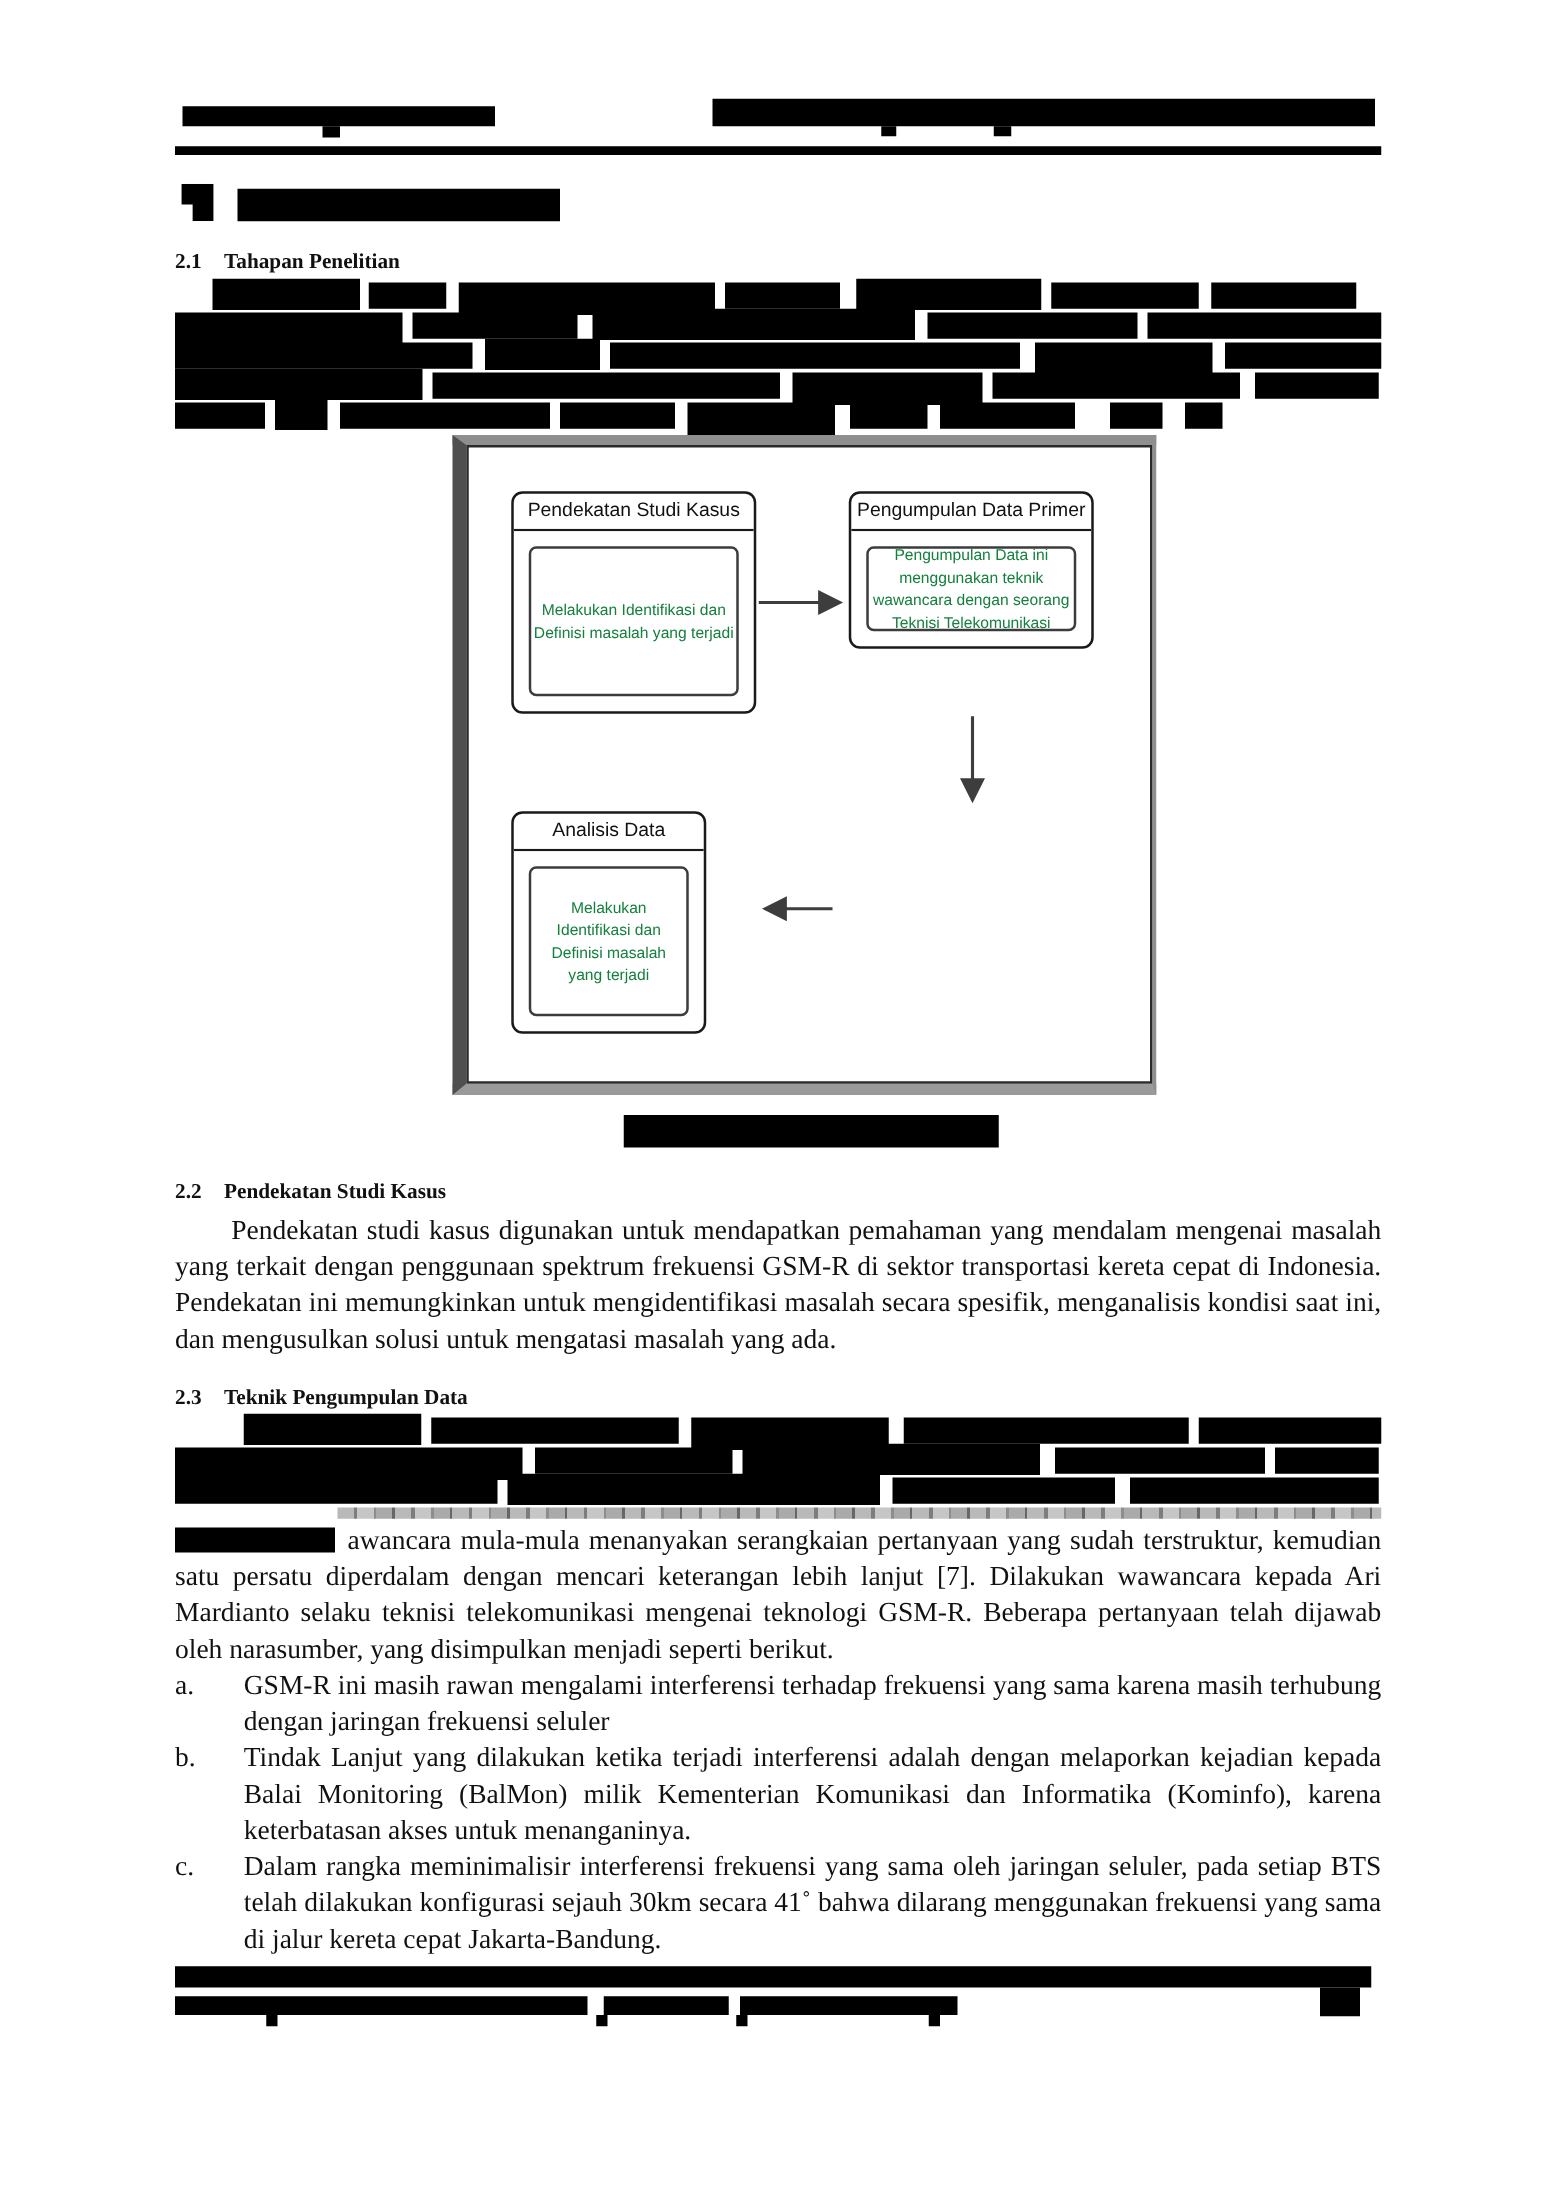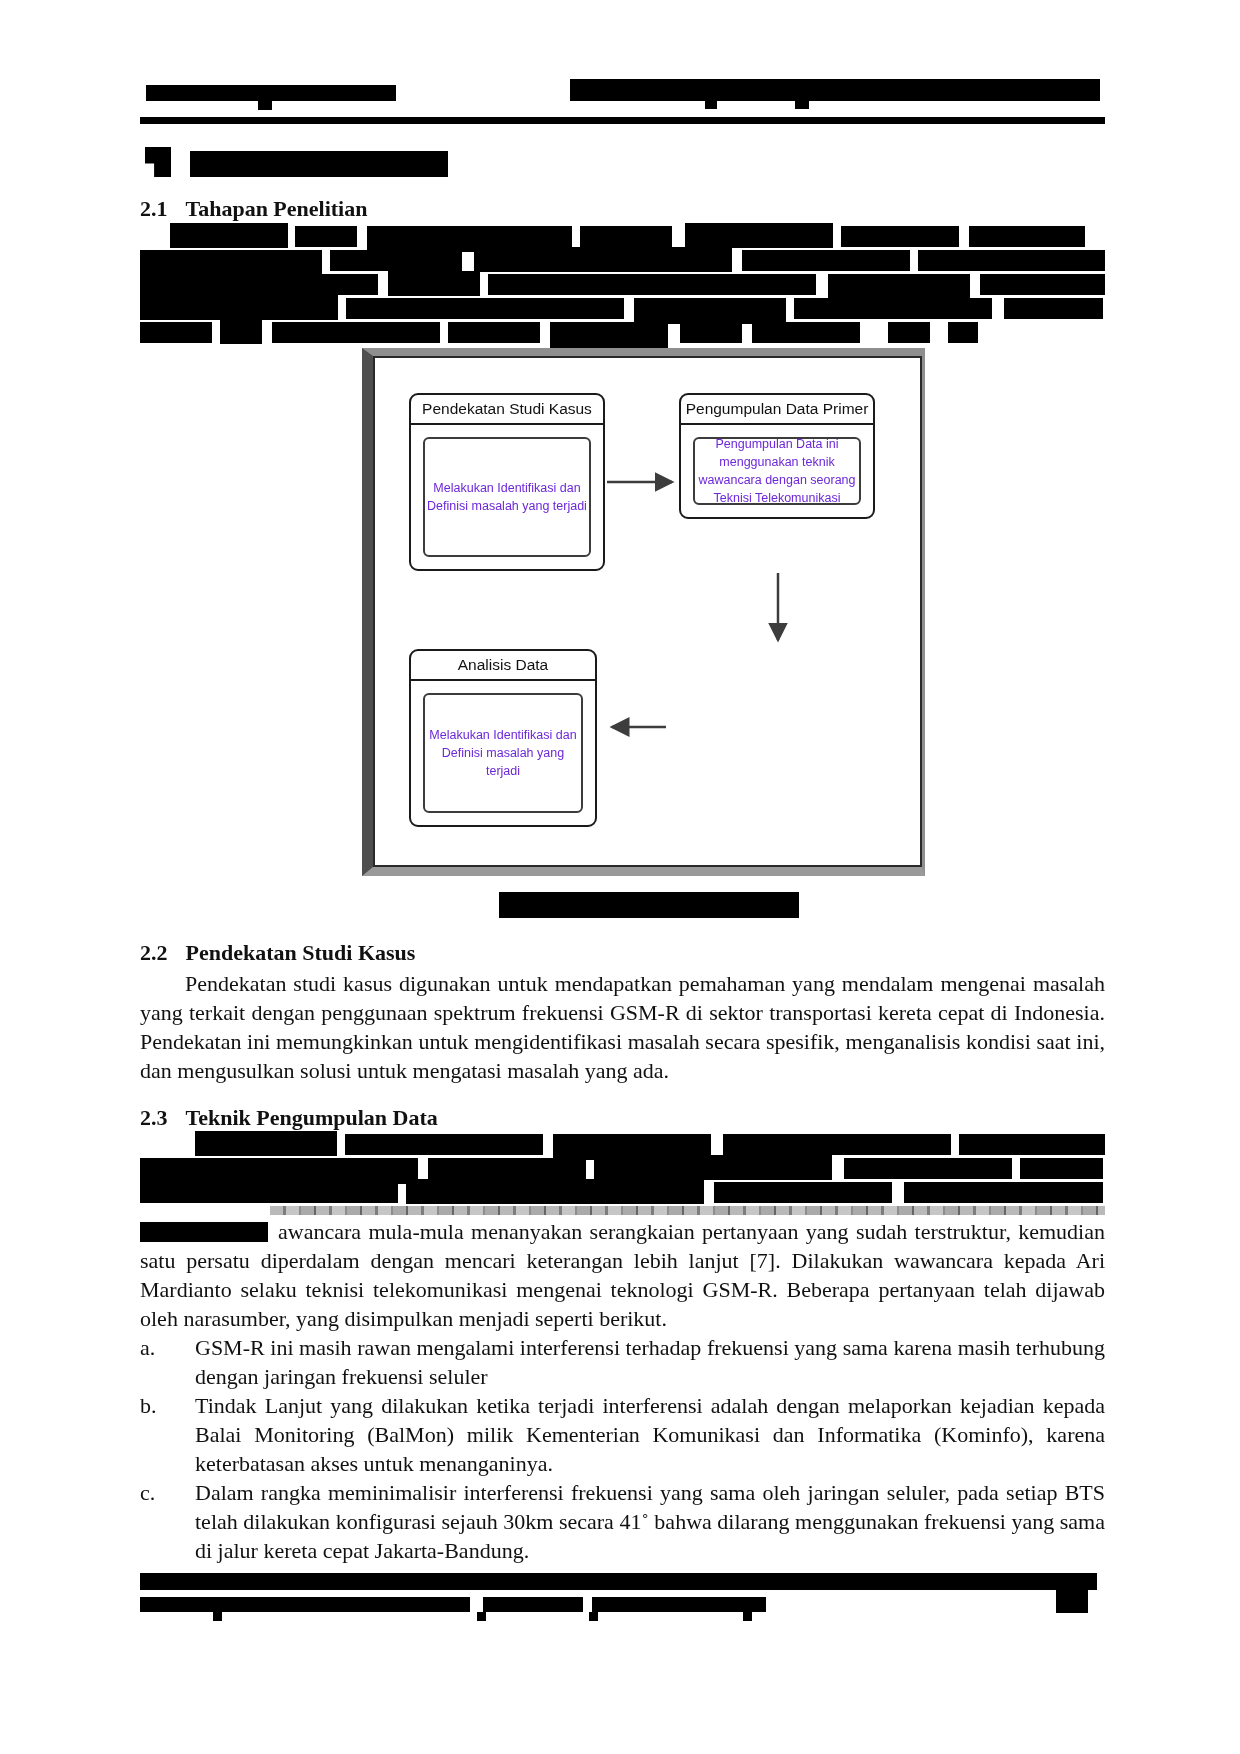--- a/index.html
+++ b/index.html
@@ -15,21 +15,21 @@
   }
   
   .body-text{
     font-size:22px;line-height:29px;
     text-align:justify;text-align-last:left;
     margin:0;
   }
   .indent{text-indent:45px;}
   .sec-head{
     display:flex;gap:18px;
-    font-size:22px;line-height:29px;font-weight:bold;
+    font-size:17px;line-height:29px;font-weight:bold;
     margin:0;
   }
   
   .rrow{display:flex;height:21px;margin-bottom:3px;}
   .rrow i{display:block;height:21px;background:#000;}
   .rrow i.tall{height:25px;margin-top:-3px;}
   .rrow i.drop{height:26px;}
   .garble{
     height:9px;
     background:repeating-linear-gradient(90deg,#b9b9b9 0 13px,#7d7d7d 13px 16px,#c6c6c6 16px 29px,#8d8d8d 29px 31px,#aaa 31px 44px,#666 44px 46px);
@@ -80,21 +80,21 @@
     display:flex;align-items:center;justify-content:center;
     font-size:15.5px;color:#111;
     border-radius:7px 7px 0 0;
   }
   .fbox .fbody{
     position:absolute;left:12px;right:12px;top:42px;bottom:12px;
     box-sizing:border-box;
     border:2px solid #3c3c3c;border-radius:6px;
     display:flex;align-items:center;justify-content:center;
     text-align:center;
-    font-size:12.5px;line-height:1.45;color:#6d28d9;
+    font-size:12.5px;line-height:1.45;color:#15803d;
     padding:4px 1px;
   }
   .arrows{position:absolute;inset:0;}
   .caption-bar{margin-left:359px;margin-top:16px;width:300px;height:26px;background:#000;}
   
   .plist{margin:0;padding:0;list-style:none;}
   .plist li{display:flex;margin:0;}
   .plist .mk{flex:0 0 55px;font-size:22px;line-height:29px;}
   .plist .tx{flex:1;}
   
@@ -181,21 +181,21 @@
       <div class="fbox" style="left:34px;top:35px;width:196px;height:178px;">
         <div class="ftitle">Pendekatan Studi Kasus</div>
         <div class="fbody">Melakukan Identifikasi dan Definisi masalah yang terjadi</div>
       </div>
 
       <div class="fbox" style="left:304px;top:35px;width:196px;height:126px;">
         <div class="ftitle">Pengumpulan Data Primer</div>
         <div class="fbody">Pengumpulan Data ini menggunakan teknik wawancara dengan seorang Teknisi Telekomunikasi</div>
       </div>
 
-      <div class="fbox" style="left:34px;top:291px;width:188px;height:178px;">
+      <div class="fbox" style="left:34px;top:291px;width:156px;height:178px;">
         <div class="ftitle">Analisis Data</div>
         <div class="fbody">Melakukan Identifikasi dan Definisi masalah yang terjadi</div>
       </div>
 
 
       <svg class="arrows" width="547" height="507">
         <defs>
           <marker id="ah" markerWidth="9" markerHeight="9" refX="7" refY="4" orient="auto">
             <path d="M0,0 L8,4 L0,8 z" fill="#3d3d3d"></path>
           </marker>

